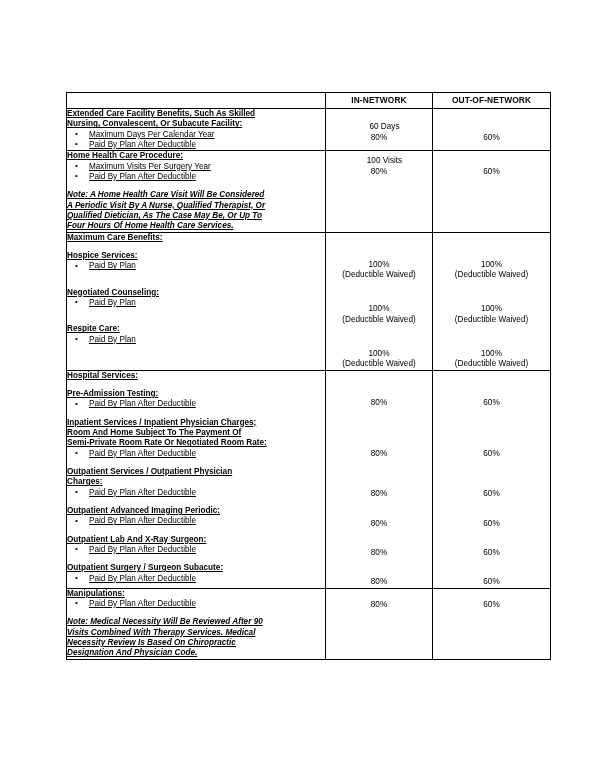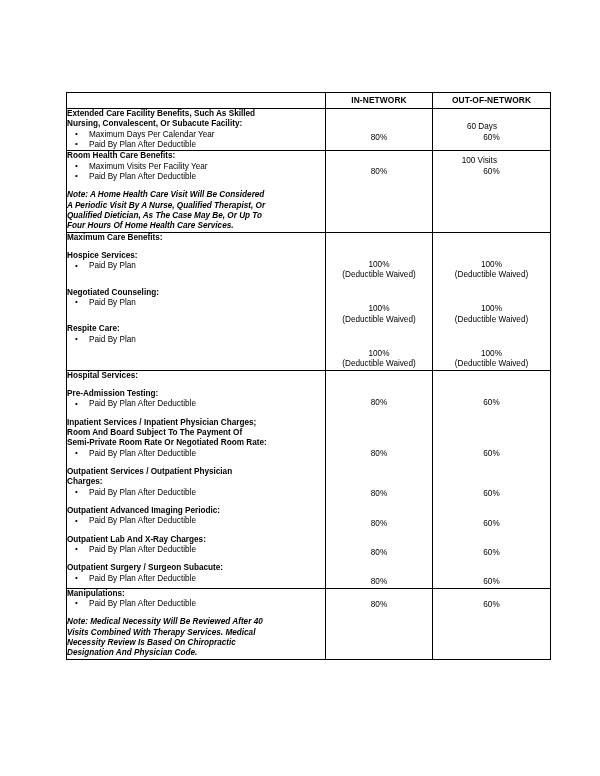--- a/index.html
+++ b/index.html
@@ -56,20 +56,21 @@
     font-size: 8.4px;
     letter-spacing: 0.1px;
     padding: 1px 0 1px 0;
     vertical-align: middle;
   }
   .hdr td.blank { border-right: 1px solid #000; }
 
   
   .desc {
     padding: 1px 4px 2px 5px;
+    text-decoration: underline;
   }
   .val {
     text-align: center;
     padding: 1px 2px 2px 2px;
   }
 
   .b { font-weight: bold; }
 
   .bullet-line {
     position: relative;
@@ -91,21 +92,21 @@
     font-weight: bold;
   }
 
   
   .span-wrap { position: relative; }
   .span-center {
     position: absolute;
     top: 0;
     left: -54px;
     width: 225px;
-    text-align: right;
+    text-align: center;
   }
 
   .pct-row { height: 11px; }
 
   
   .footer-rule {
     position: absolute;
     left: 70px;
     top: 728px;
     width: 460px;
@@ -165,22 +166,22 @@
         <td class="val">
           <div class="spacer"></div>
           <div class="spacer-sm"></div>
           <div class="pct-row">&nbsp;</div>
           <div>60%</div>
         </td>
       </tr>
 
       <tr>
         <td class="desc">
-          <div class="b">Room Health Care Benefits:</div>
-          <div class="bullet-line">Maximum Visits Per Facility Year</div>
+          <div class="b">Home Health Care Procedure:</div>
+          <div class="bullet-line">Maximum Visits Per Surgery Year</div>
           <div class="bullet-line">Paid By Plan After Deductible</div>
           <div class="spacer"></div>
           <div class="note">Note:  A Home Health Care Visit Will Be Considered</div>
           <div class="note">A Periodic Visit By A Nurse, Qualified Therapist, Or</div>
           <div class="note">Qualified Dietician, As The Case May Be, Or Up To</div>
           <div class="note">Four Hours Of Home Health Care Services.</div>
         </td>
         <td class="val">
           <div class="spacer-sm"></div>
           <div class="span-wrap">
@@ -253,35 +254,35 @@
       <tr>
         <td class="desc">
           <div class="b">Hospital Services:</div>
           <div class="spacer"></div>
 
           <div class="b">Pre-Admission Testing:</div>
           <div class="bullet-line">Paid By Plan After Deductible</div>
           <div class="spacer"></div>
 
           <div class="b">Inpatient Services / Inpatient Physician Charges;</div>
-          <div class="b">Room And Board Subject To The Payment Of</div>
+          <div class="b">Room And Home Subject To The Payment Of</div>
           <div class="b">Semi-Private Room Rate Or Negotiated Room Rate:</div>
           <div class="bullet-line">Paid By Plan After Deductible</div>
           <div class="spacer"></div>
 
           <div class="b">Outpatient Services / Outpatient Physician</div>
           <div class="b">Charges:</div>
           <div class="bullet-line">Paid By Plan After Deductible</div>
           <div class="spacer"></div>
 
           <div class="b">Outpatient Advanced Imaging Periodic:</div>
           <div class="bullet-line">Paid By Plan After Deductible</div>
           <div class="spacer"></div>
 
-          <div class="b">Outpatient Lab And X-Ray Charges:</div>
+          <div class="b">Outpatient Lab And X-Ray Surgeon:</div>
           <div class="bullet-line">Paid By Plan After Deductible</div>
           <div class="spacer"></div>
 
           <div class="b">Outpatient Surgery / Surgeon Subacute:</div>
           <div class="bullet-line">Paid By Plan After Deductible</div>
         </td>
         <td class="val">
           <div class="spacer"></div>
           <div class="spacer"></div>
           <div class="pct-row">&nbsp;</div>
@@ -329,21 +330,21 @@
           <div class="pct-row">&nbsp;</div>
           <div>60%</div>
         </td>
       </tr>
 
       <tr>
         <td class="desc">
           <div class="b">Manipulations:</div>
           <div class="bullet-line">Paid By Plan After Deductible</div>
           <div class="spacer"></div>
-          <div class="note">Note:  Medical Necessity Will Be Reviewed After 40</div>
+          <div class="note">Note:  Medical Necessity Will Be Reviewed After 90</div>
           <div class="note">Visits Combined With Therapy Services.  Medical</div>
           <div class="note">Necessity Review Is Based On Chiropractic</div>
           <div class="note">Designation And Physician Code.</div>
         </td>
         <td class="val">
           <div class="pct-row">&nbsp;</div>
           <div>80%</div>
         </td>
         <td class="val">
           <div class="pct-row">&nbsp;</div>

